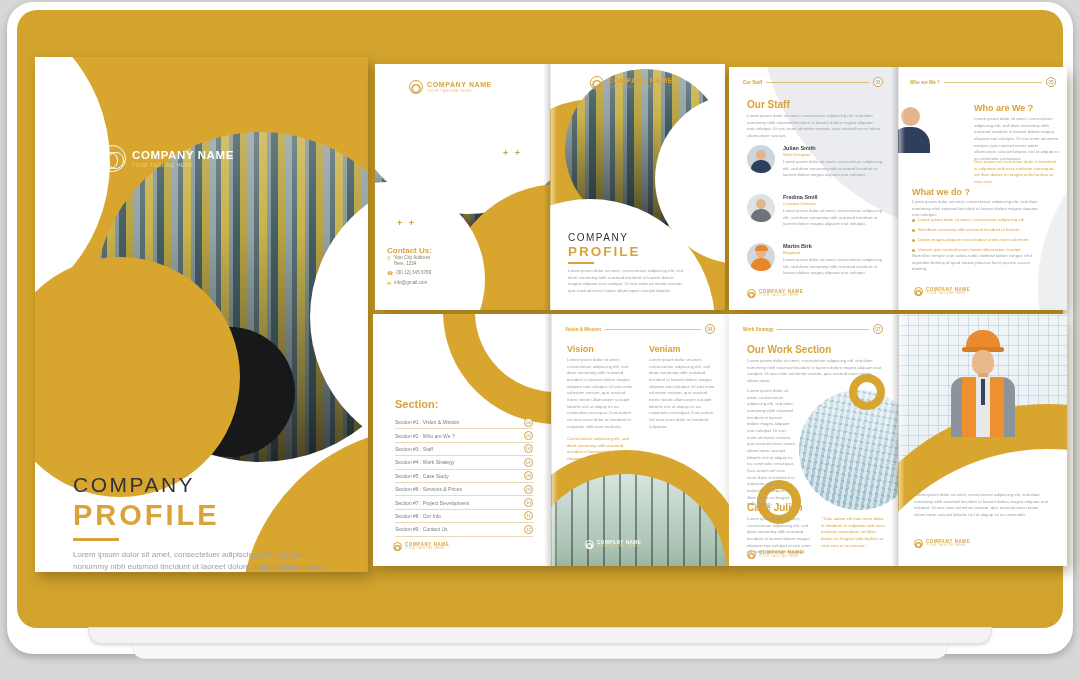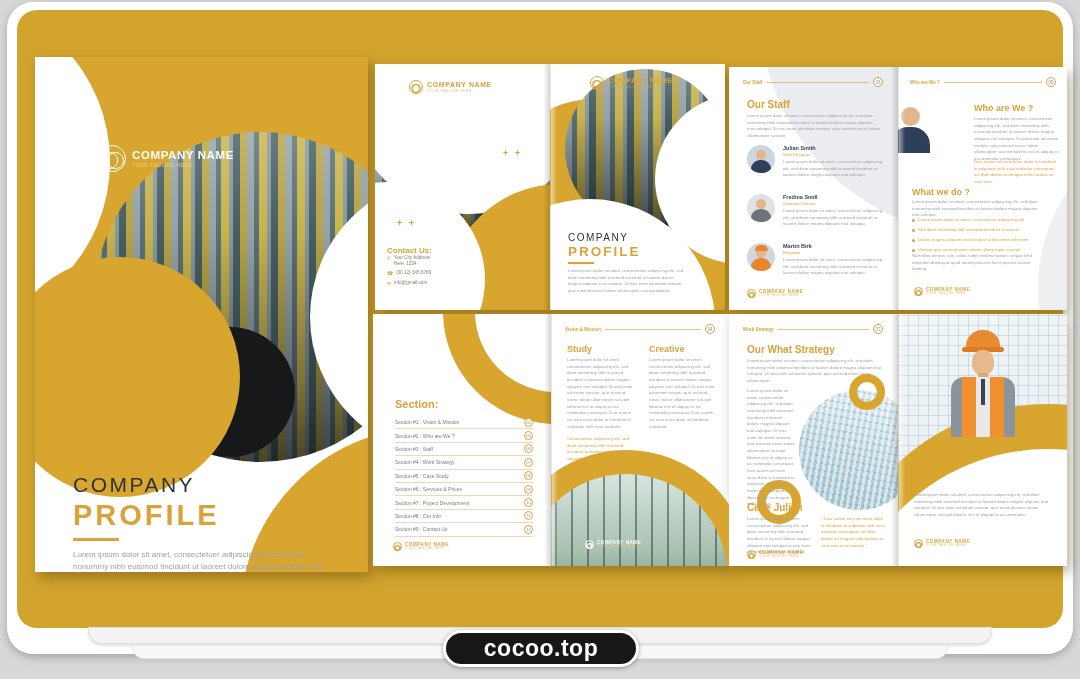--- a/index.html
+++ b/index.html
@@ -264,24 +264,24 @@
           <span class="logo-tag" style="display:block;">YOUR TAGLINE HERE</span>
         </span>
       </div>
     </div>
     <div class="half right">
       <div class="ph" style="left:14px;top:10px;width:150px;">
         <span class="ph-label">Vision &amp; Mission</span>
         <span class="ph-line" style="flex:1;"></span>
         <span class="ph-num">04</span>
       </div>
-      <div class="h-gold" style="left:16px;top:30px;font-size:9px;">Study</div>
+      <div class="h-gold" style="left:16px;top:30px;font-size:9px;">Vision</div>
       <div class="abs t4" style="left:16px;top:43px;width:70px;">Lorem ipsum dolor sit amet, consectetuer adipiscing elit, sed diam nonummy nibh euismod tincidunt ut laoreet dolore magna aliquam erat volutpat. Ut wisi enim ad minim veniam, quis nostrud exerci tation ullamcorper suscipit lobortis nisl ut aliquip ex ea commodo consequat. Duis autem vel eum iriure dolor in hendrerit in vulputate velit esse molestie.</div>
       <div class="abs t4g" style="left:16px;top:122px;width:70px;">Consectetuer adipiscing elit, sed diam nonummy nibh euismod tincidunt ut laoreet dolore magna aliquam.</div>
-      <div class="h-gold" style="left:98px;top:30px;font-size:9px;">Creative</div>
+      <div class="h-gold" style="left:98px;top:30px;font-size:9px;">Veniam</div>
       <div class="abs t4" style="left:98px;top:43px;width:66px;">Lorem ipsum dolor sit amet, consectetuer adipiscing elit, sed diam nonummy nibh euismod tincidunt ut laoreet dolore magna aliquam erat volutpat. Ut wisi enim ad minim veniam, quis nostrud exerci tation ullamcorper suscipit lobortis nisl ut aliquip ex ea commodo consequat. Duis autem vel eum iriure dolor in hendrerit vulputate.</div>
       <div class="ring" style="left:-50px;top:136px;width:250px;height:250px;border-width:24px;"></div>
       <div class="circ photo-street" style="left:-28px;top:158px;width:205px;height:205px;"></div>
       <div class="logo logo-xs logo-white" style="left:34px;top:226px;">
         <span class="logo-icon"></span>
         <span>
           <span class="logo-name" style="display:block;">COMPANY NAME</span>
           <span class="logo-tag" style="display:block;">YOUR TAGLINE HERE</span>
         </span>
       </div>
@@ -383,21 +383,21 @@
     </div>
   </div>
 
   <div class="spread" style="left:729px;top:314px;width:338px;height:252px;">
     <div class="half left">
       <div class="ph" style="left:14px;top:10px;width:140px;">
         <span class="ph-label">Work Strategy</span>
         <span class="ph-line" style="flex:1;"></span>
         <span class="ph-num">07</span>
       </div>
-      <div class="h-gold" style="left:18px;top:30px;font-size:10px;">Our What Strategy</div>
+      <div class="h-gold" style="left:18px;top:30px;font-size:10px;">Our Work Section</div>
       <div class="abs t4" style="left:18px;top:44px;width:138px;">Lorem ipsum dolor sit amet, consectetuer adipiscing elit, sed diam nonummy nibh euismod tincidunt ut laoreet dolore magna aliquam erat volutpat. Ut wisi enim ad minim veniam, quis nostrud exerci tation ullamcorper.</div>
       <div class="abs t4" style="left:18px;top:74px;width:48px;">Lorem ipsum dolor sit amet, consectetuer adipiscing elit, sed diam nonummy nibh euismod tincidunt ut laoreet dolore magna aliquam erat volutpat. Ut wisi enim ad minim veniam, quis nostrud exerci tation ullamcorper suscipit lobortis nisl ut aliquip ex ea commodo consequat. Duis autem vel eum iriure dolor in hendrerit in vulputate velit esse molestie consequat, vel illum dolore eu feugiat nulla facilisis.</div>
       <div class="circ photo-build" style="left:70px;top:76px;width:120px;height:120px;"></div>
       <div class="ring" style="left:120px;top:60px;width:36px;height:36px;border-width:8px;"></div>
       <div class="ring" style="left:28px;top:166px;width:44px;height:44px;border-width:9px;"></div>
       <div class="h-gold" style="left:18px;top:188px;font-size:10px;">Case Julian</div>
       <div class="abs t4" style="left:18px;top:202px;width:66px;">Lorem ipsum dolor sit amet, consectetuer adipiscing elit, sed diam nonummy nibh euismod tincidunt ut laoreet dolore magna aliquam erat volutpat ut wisi enim ad minim veniam quis nostrud.</div>
       <div class="abs t4g" style="left:92px;top:202px;width:66px;">“ Duis autem vel eum iriure dolor in hendrerit in vulputate velit esse molestie consequat, vel illum dolore eu feugiat nulla facilisis at vero eros et accumsan ”</div>
       <div class="logo logo-xs logo-gold" style="left:18px;top:236px;">
         <span class="logo-icon"></span>
@@ -423,14 +423,13 @@
         <span>
           <span class="logo-name" style="display:block;">COMPANY NAME</span>
           <span class="logo-tag" style="display:block;">YOUR TAGLINE HERE</span>
         </span>
       </div>
     </div>
   </div>
 
   <div class="stack1"></div>
   <div class="stack2"></div>
-  <div class="badge">cocoo.top</div>
 </div>
 
 </body></html>

